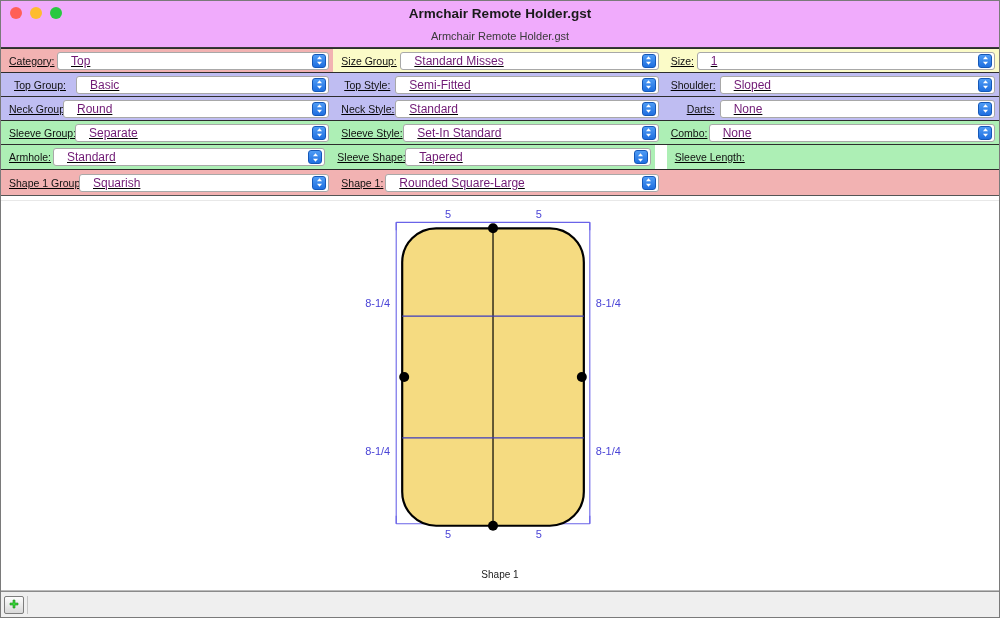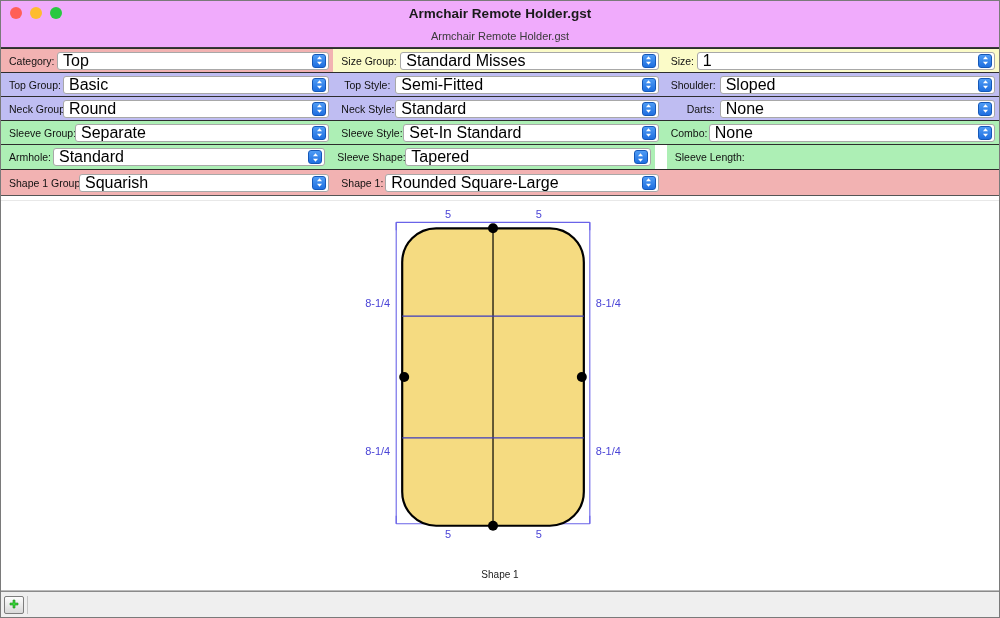--- a/index.html
+++ b/index.html
@@ -81,20 +81,21 @@
 
   .band-row { height: 24px; }
   .band-row.tall { height: 26px; }
 
   
   .seg {
     display: flex;
     align-items: center;
     height: 100%;
     overflow: hidden;
+    text-decoration: underline;
   }
   .seg.pink   { background: #f2b2b2; }
   .seg.yellow { background: #fbfbc8; }
   .seg.purple { background: #bfbdf2; }
   .seg.green  { background: #adefb5; }
 
   .lbl {
     font-size: 10.5px;
     color: #111;
     white-space: nowrap;
@@ -109,23 +110,23 @@
     height: 18px;
     background: #ffffff;
     border: 1px solid #a8a8a8;
     border-radius: 3px;
     display: flex;
     align-items: center;
     margin-right: 4px;
     min-width: 0;
   }
   .field .val {
-    font-size: 16px;
-    color: #000000;
-    padding-left: 5px;
+    font-size: 12px;
+    color: #701a75;
+    padding-left: 13px;
     white-space: nowrap;
     overflow: hidden;
     text-overflow: ellipsis;
     flex: 1 1 auto;
   }
 
   
   .stepper {
     position: absolute;
     right: 2px;
@@ -253,21 +254,21 @@
               <svg width="9" height="11" viewBox="0 0 9 11" aria-hidden="true">
                 <path d="M4.5 1.3 L7 4.2 L2 4.2 Z" fill="#ffffff"></path>
                 <path d="M4.5 9.7 L7 6.8 L2 6.8 Z" fill="#ffffff"></path>
               </svg>
             </span>
           </div>
         </div>
       </div>
       <div class="band band-row" style="height: 24px;">
         <div class="seg purple" style="width: 333px;">
-          <div class="lbl" style="width: 62px;">Top Group:</div>
+          <div class="lbl" style="width: 75px; text-align: center;">Top Group:</div>
           <div class="field">
             <span class="val">Basic</span>
             <span class="stepper">
               <svg width="9" height="11" viewBox="0 0 9 11" aria-hidden="true">
                 <path d="M4.5 1.3 L7 4.2 L2 4.2 Z" fill="#ffffff"></path>
                 <path d="M4.5 9.7 L7 6.8 L2 6.8 Z" fill="#ffffff"></path>
               </svg>
             </span>
           </div>
         </div>

